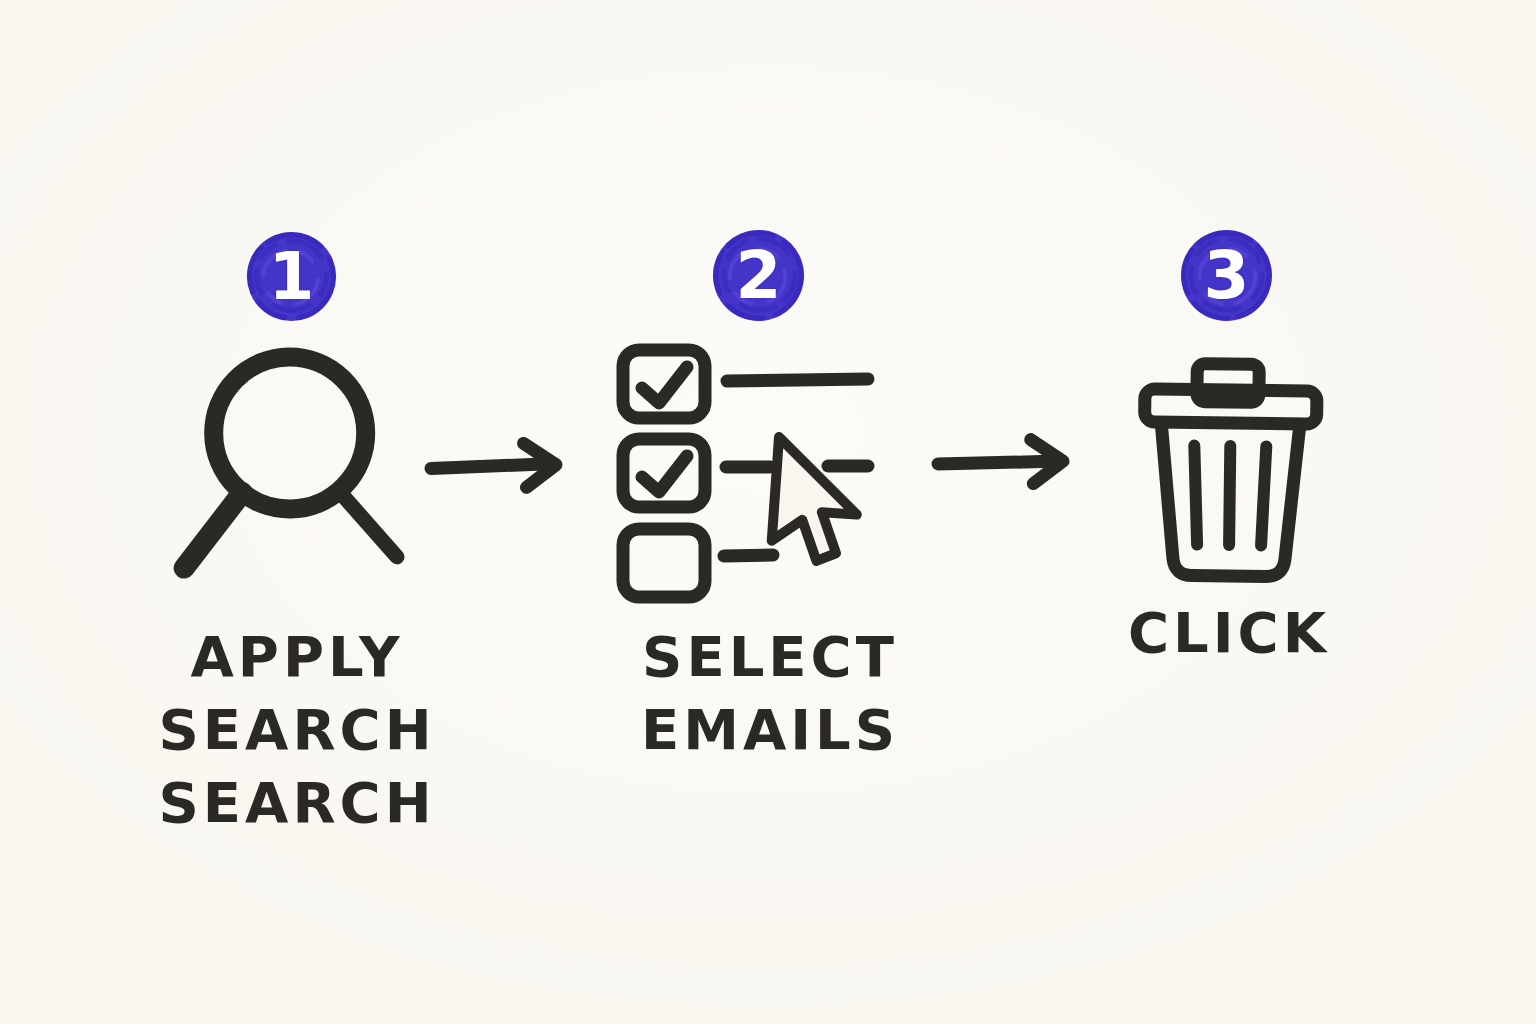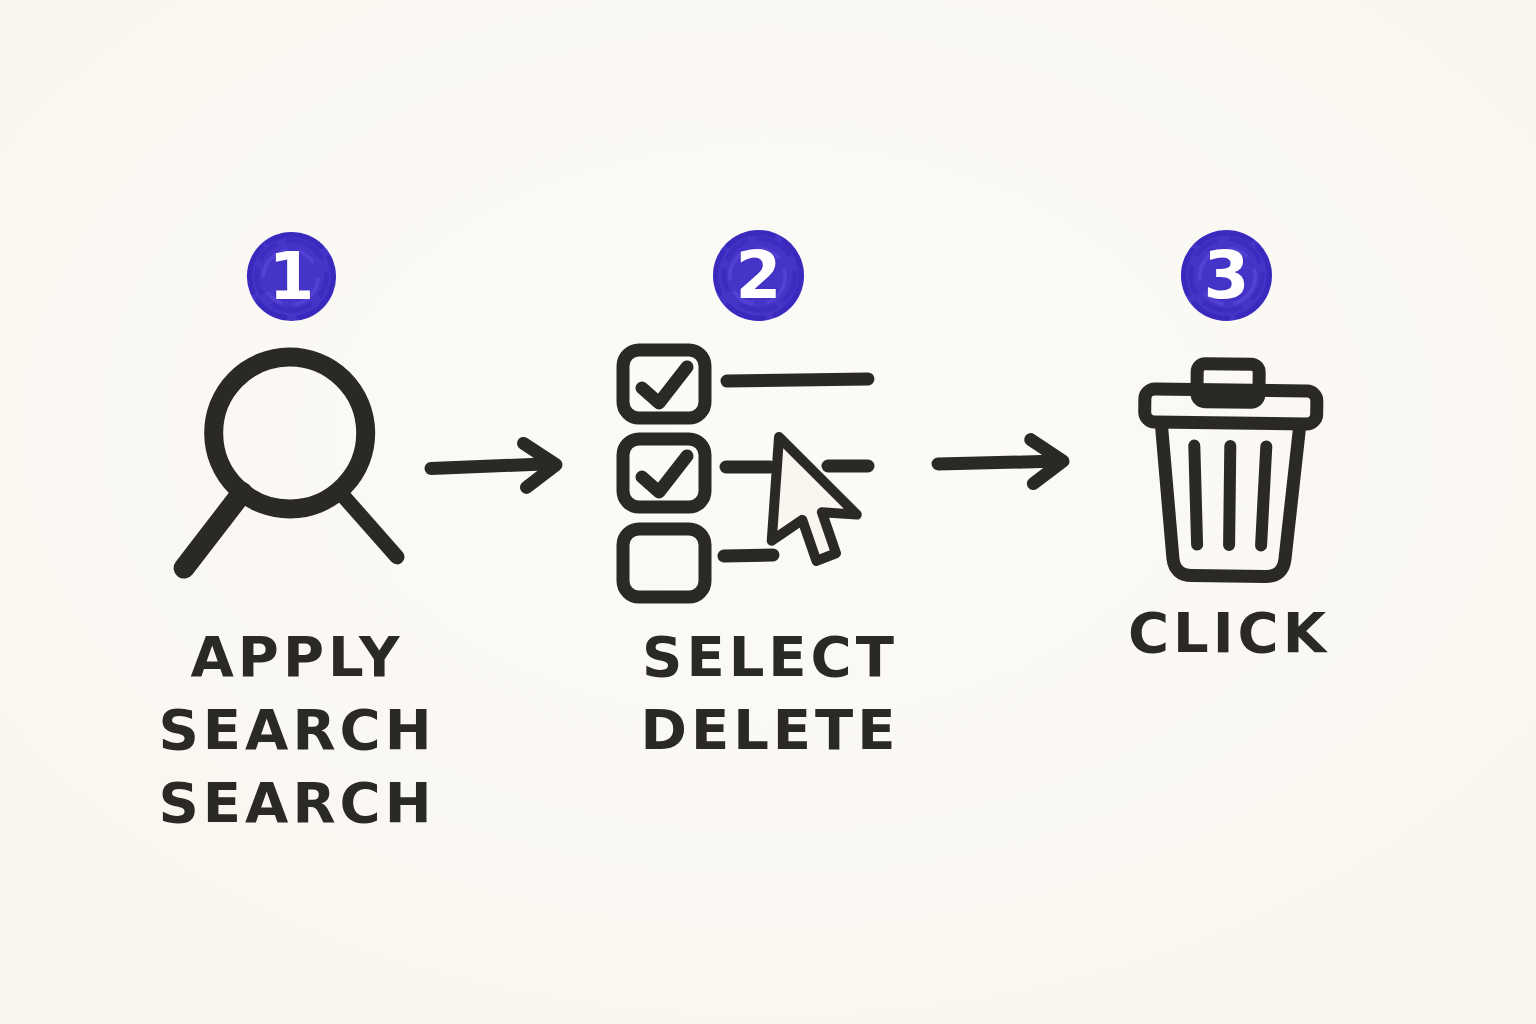--- a/index.html
+++ b/index.html
@@ -126,20 +126,20 @@
   </div>
 
   <div class="label" style="left:117px;top:620px;width:360px;">
     <span>APPLY</span>
     <span>SEARCH</span>
     <span>SEARCH</span>
   </div>
 
   <div class="label" style="left:590px;top:620px;width:360px;">
     <span>SELECT</span>
-    <span>DELETE</span>
+    <span>EMAILS</span>
   </div>
 
   <div class="label" style="left:1049px;top:596px;width:360px;">
     <span>CLICK</span>
   </div>
 
 </div>
 
 </body></html>

